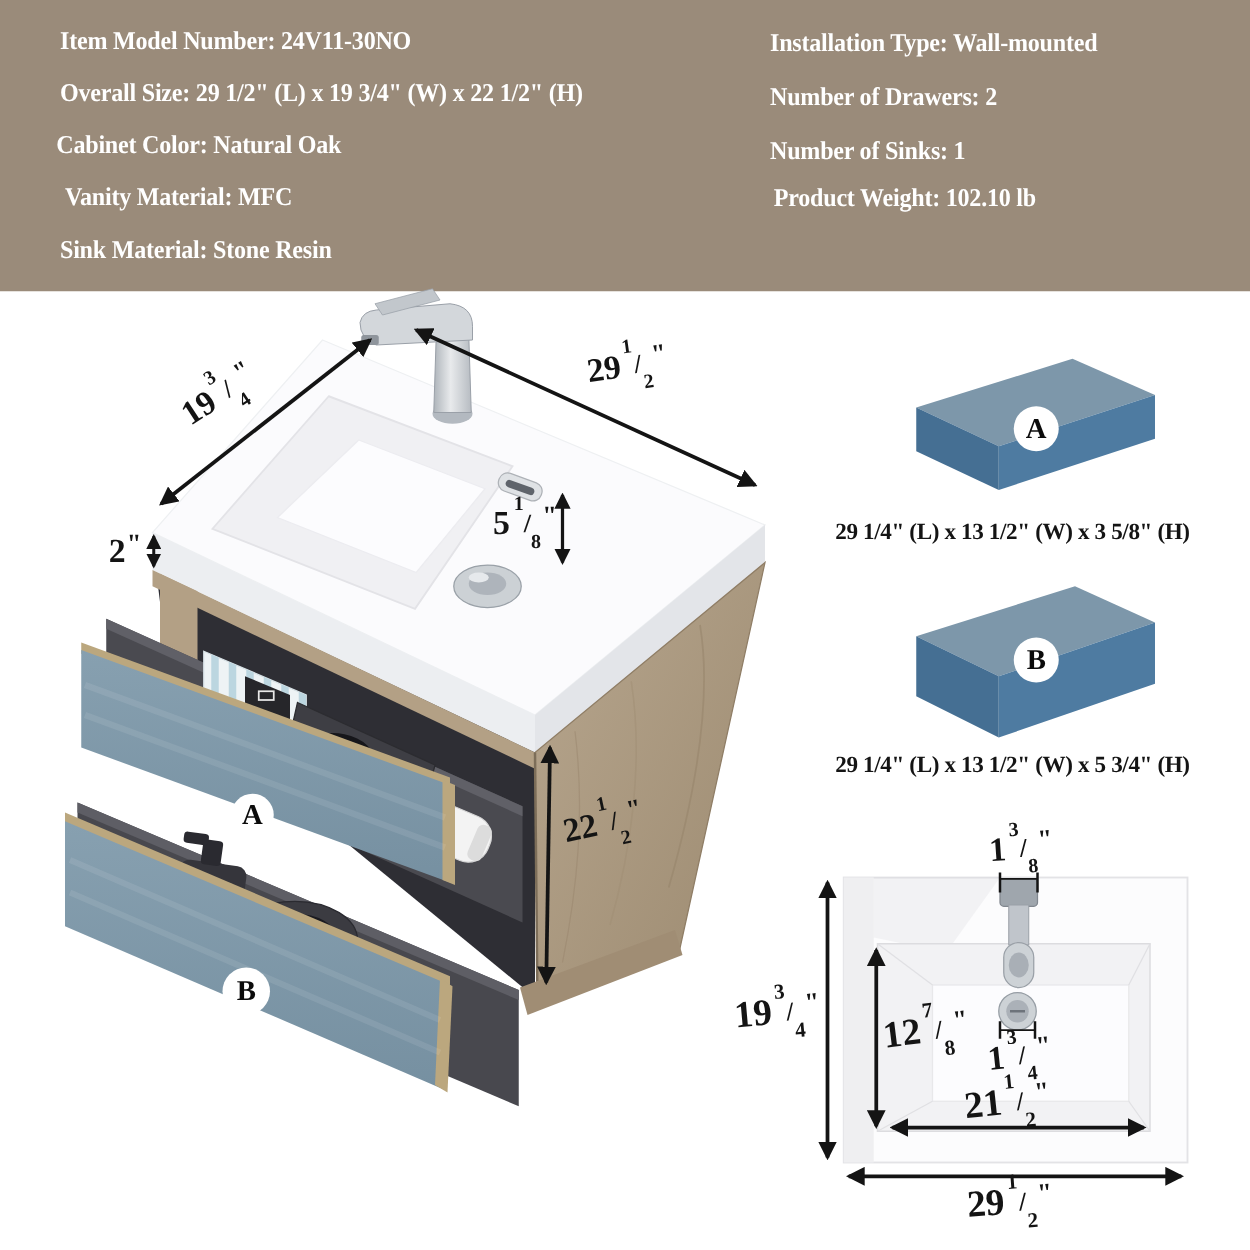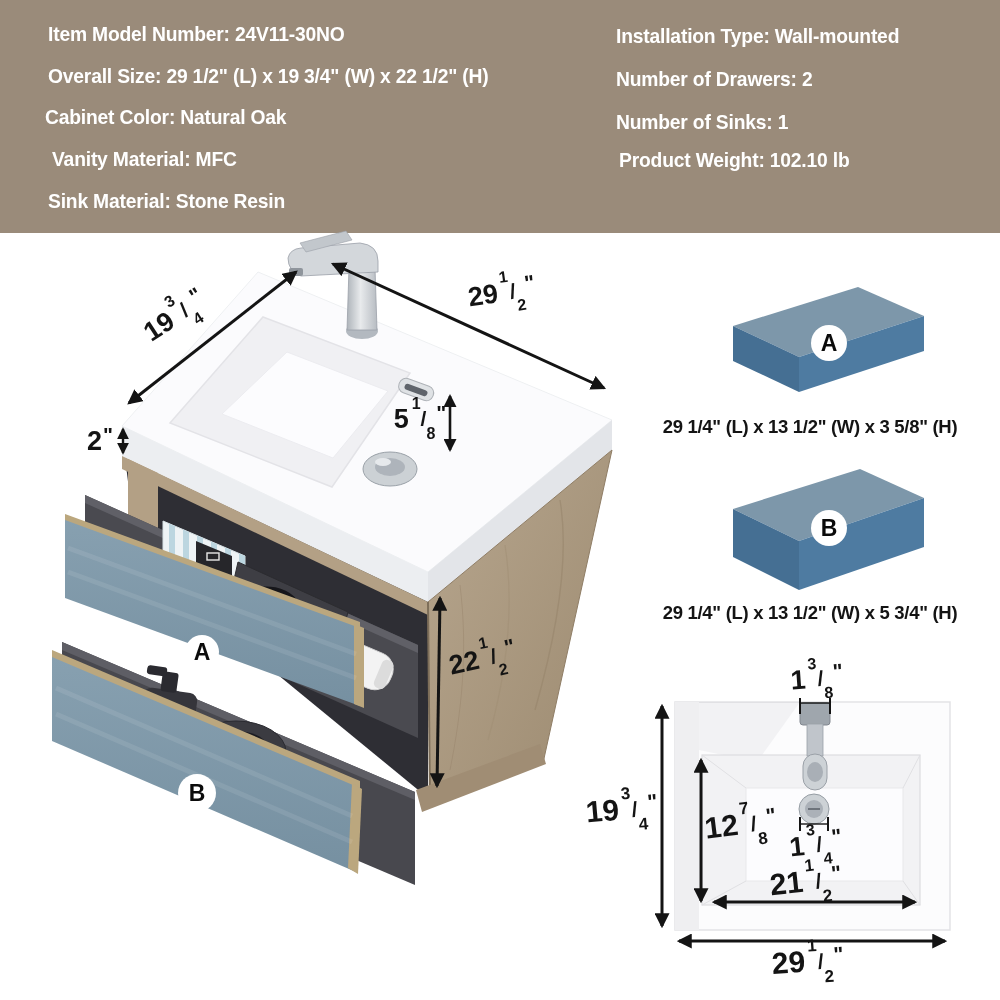--- a/index.html
+++ b/index.html
@@ -1,17 +1,17 @@
 <!DOCTYPE html>
 <html><head>
 <meta charset="utf-8">
 <style>
   html,body{margin:0;padding:0;background:#fff;}
   #page{position:relative;width:1000px;height:1000px;background:#ffffff;overflow:hidden;
-        font-family:Liberation Sans, sans-serif;}
+        font-family:Liberation Serif, serif;}
   
   #spec-header{position:absolute;left:0;top:0;width:1000px;height:233px;background:#9a8b7a;}
   .spec-line{position:absolute;color:#ffffff;font-weight:bold;font-size:20.5px;white-space:nowrap;
              letter-spacing:-0.2px;transform:scaleX(.94);transform-origin:left top;}
   
   #art{position:absolute;left:0;top:0;width:1000px;height:1000px;z-index:1;}
   
   .dim{position:absolute;z-index:3;color:#141414;font-weight:bold;font-size:27px;white-space:nowrap;}
   .dim.big{font-size:30px;}
   .dim sup{font-size:16px;position:relative;top:-9px;margin-left:3px;}

